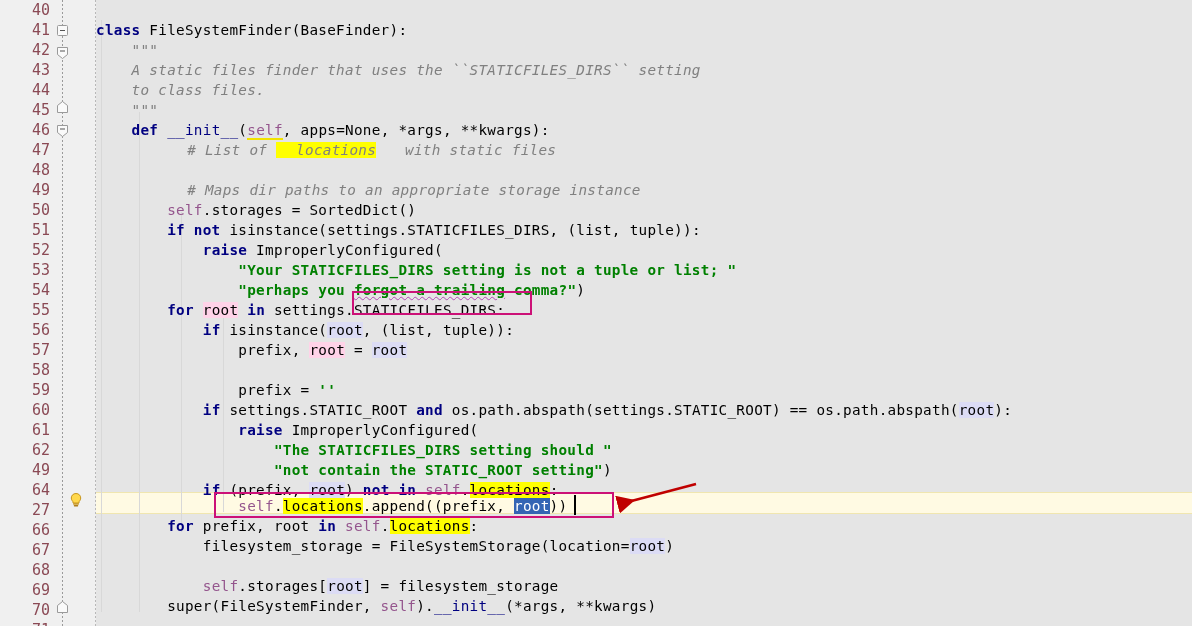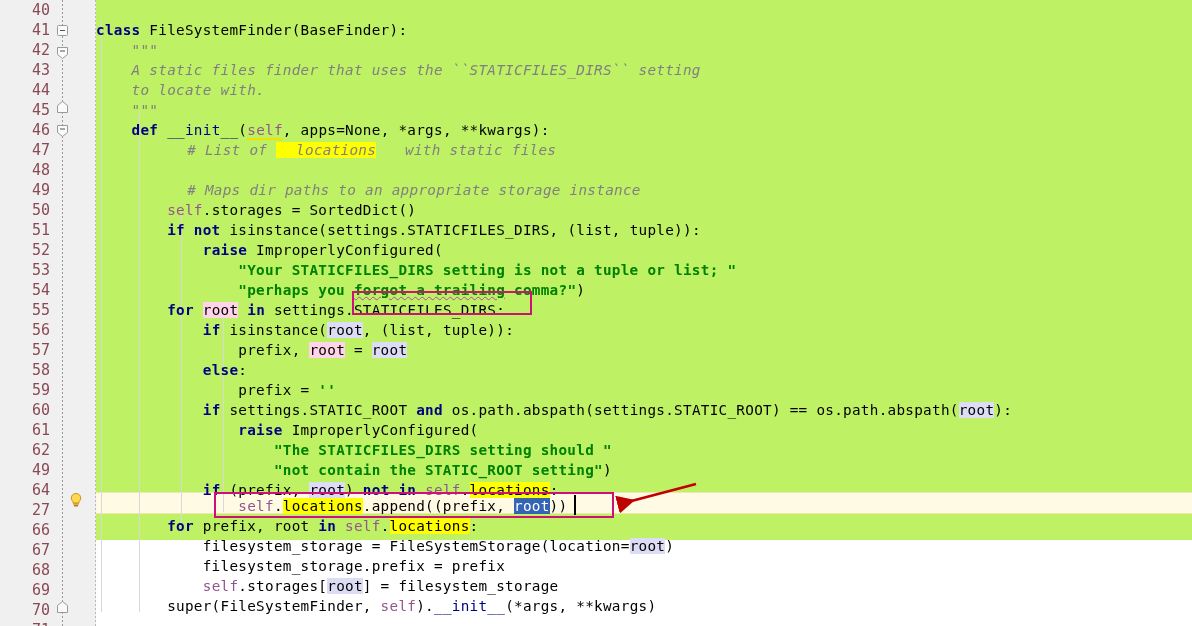--- a/index.html
+++ b/index.html
@@ -71,22 +71,22 @@
     position: absolute;
     left: 68px;
     top: 492px;
     width: 16px; height: 16px;
   }
 
   
   #code {
     position: absolute;
     left: 96px; top: 0;
-    width: 1096px; height: 540px;
-    background: #bef264;
+    width: 1096px; height: 626px;
+    background: #e5e5e5;
   }
   .row {
     position: absolute;
     left: 0;
     height: 20px;
     line-height: 20px;
     white-space: pre;
     font-family: "DejaVu Sans Mono", monospace;
     font-size: 14.3px;
     color: #000000;
@@ -250,21 +250,21 @@
     <div class="guide" style="left:127px;top:312px; height:200px;"></div>
 
     <div class="row" style="top:0px"></div>
 
     <div class="row" style="top:20px"><span class="kw">class</span><span class="plain"> FileSystemFinder(BaseFinder):</span></div>
 
     <div class="row" style="top:40px"><span class="doc">    """</span></div>
 
     <div class="row" style="top:60px"><span class="doc">    A static files finder that uses the ``STATICFILES_DIRS`` setting</span></div>
 
-    <div class="row" style="top:80px"><span class="doc">    to locate with.</span></div>
+    <div class="row" style="top:80px"><span class="doc">    to class files.</span></div>
 
     <div class="row" style="top:100px"><span class="doc">    """</span></div>
 
     <div class="row" style="top:120px"><span class="plain">    </span><span class="def">def</span><span class="plain"> </span><span class="fname">__init__</span><span class="plain">(</span><span class="selfkw underline-yellow">self</span><span class="plain">, apps=None, *args, **kwargs):</span></div>
 
     <div class="row" style="top:140px"><span class="cmt">        # List of </span><span class="cmt hl-yellow">locations</span><span class="cmt"> with static files</span></div>
 
 
     <div class="row" style="top:180px"><span class="cmt">        # Maps dir paths to an appropriate storage instance</span></div>
 
@@ -277,41 +277,39 @@
     <div class="row" style="top:260px"><span class="plain">                </span><span class="str">"Your STATICFILES_DIRS setting is not a tuple or list; "</span></div>
 
     <div class="row" style="top:280px"><span class="plain">                </span><span class="str">"perhaps you <span class="squiggle">forgot a trailing</span> comma?"</span><span class="plain">)</span></div>
 
     <div class="row" style="top:300px"><span class="plain">        </span><span class="kw">for</span><span class="plain"> </span><span class="hl-write">root</span><span class="plain"> </span><span class="kw">in</span><span class="plain"> settings.STATICFILES_DIRS:</span></div>
 
     <div class="row" style="top:320px"><span class="plain">            </span><span class="kw">if</span><span class="plain"> isinstance(</span><span class="hl-read">root</span><span class="plain">, (list, tuple)):</span></div>
 
     <div class="row" style="top:340px"><span class="plain">                </span><span class="plain">prefix, </span><span class="hl-write">root</span><span class="plain"> = </span><span class="hl-read">root</span></div>
 
-    <div class="row" style="top:360px"><span class="plain">            </span><span class="kw">else</span><span class="plain">:</span></div>
 
     <div class="row" style="top:380px"><span class="plain">                </span><span class="plain">prefix = </span><span class="str">''</span></div>
 
     <div class="row" style="top:400px"><span class="plain">            </span><span class="kw">if</span><span class="plain"> settings.STATIC_ROOT </span><span class="kw">and</span><span class="plain"> os.path.abspath(settings.STATIC_ROOT) == os.path.abspath(</span><span class="hl-read">root</span><span class="plain">):</span></div>
 
     <div class="row" style="top:420px"><span class="plain">                </span><span class="kw">raise</span><span class="plain"> ImproperlyConfigured(</span></div>
 
     <div class="row" style="top:440px"><span class="plain">                    </span><span class="str">"The STATICFILES_DIRS setting should "</span></div>
 
     <div class="row" style="top:460px"><span class="plain">                    </span><span class="str">"not contain the STATIC_ROOT setting"</span><span class="plain">)</span></div>
 
     <div class="row" style="top:480px"><span class="plain">            </span><span class="kw">if</span><span class="plain"> (prefix, </span><span class="hl-read">root</span><span class="plain">) </span><span class="kw">not in</span><span class="plain"> </span><span class="selfkw">self</span><span class="plain">.</span><span class="hl-yellow">locations</span><span class="plain">:</span></div>
 
     <div class="row" style="top:496px"><span class="plain">                </span><span class="selfkw">self</span><span class="plain">.</span><span class="hl-yellow">locations</span><span class="plain">.append((prefix, </span><span class="hl-sel">root</span><span class="plain">))</span></div>
 
     <div class="row" style="top:516px"><span class="plain">        </span><span class="kw">for</span><span class="plain"> prefix, root </span><span class="kw">in</span><span class="plain"> </span><span class="selfkw">self</span><span class="plain">.</span><span class="hl-yellow">locations</span><span class="plain">:</span></div>
 
     <div class="row" style="top:536px"><span class="plain">            </span><span class="plain">filesystem_storage = FileSystemStorage(location=</span><span class="hl-read">root</span><span class="plain">)</span></div>
 
-    <div class="row" style="top:556px"><span class="plain">            filesystem_storage.prefix = prefix</span></div>
 
     <div class="row" style="top:576px"><span class="plain">            </span><span class="selfkw">self</span><span class="plain">.storages[</span><span class="hl-read">root</span><span class="plain">] = filesystem_storage</span></div>
 
     <div class="row" style="top:596px"><span class="plain">        </span><span class="plain">super(FileSystemFinder, </span><span class="selfkw">self</span><span class="plain">).</span><span class="fname">__init__</span><span class="plain">(*args, **kwargs)</span></div>
 
     <div class="row" style="top:616px"></div>
 
     <div id="caret" style="left:478px; top:495px; height:20px;"></div>
 
   </div>

